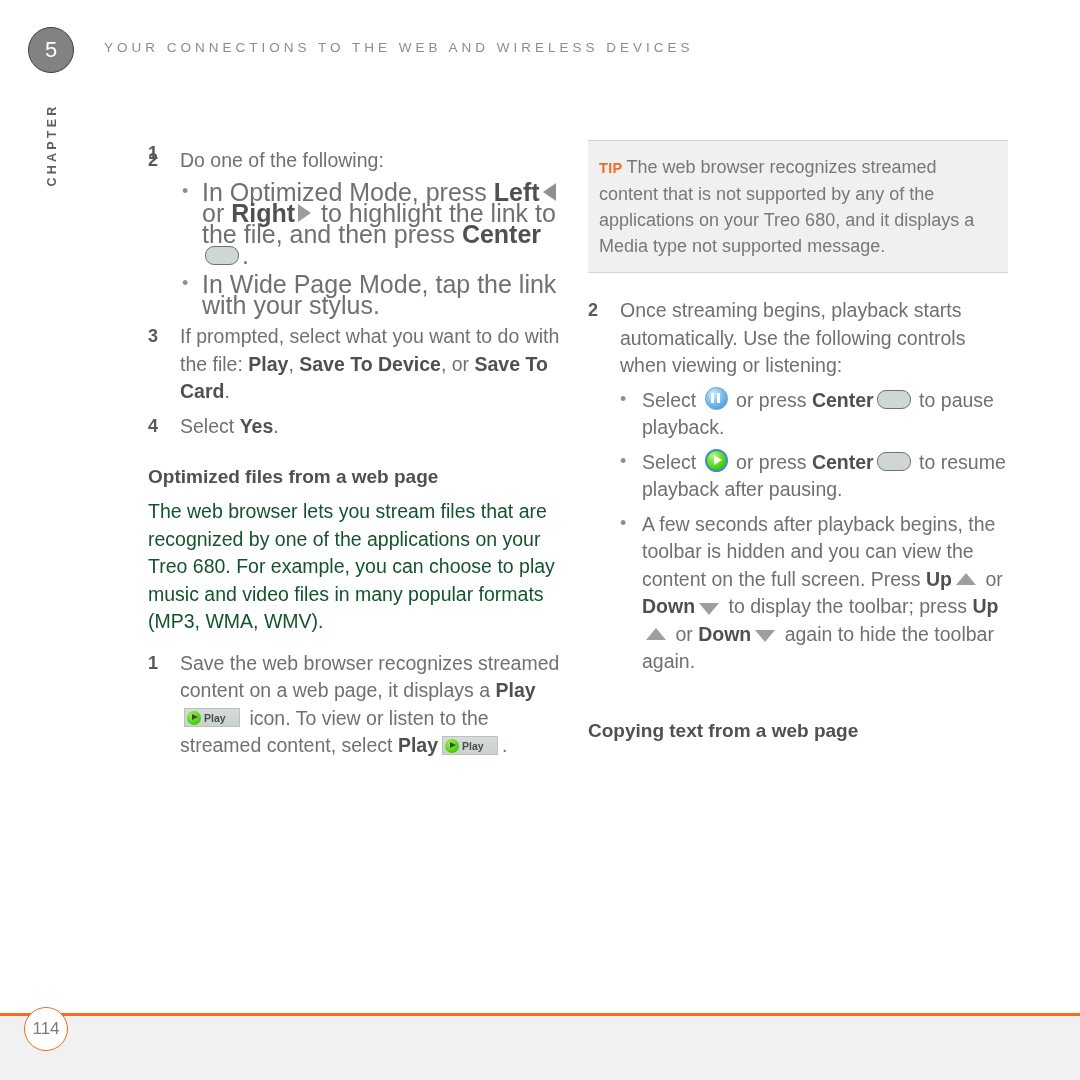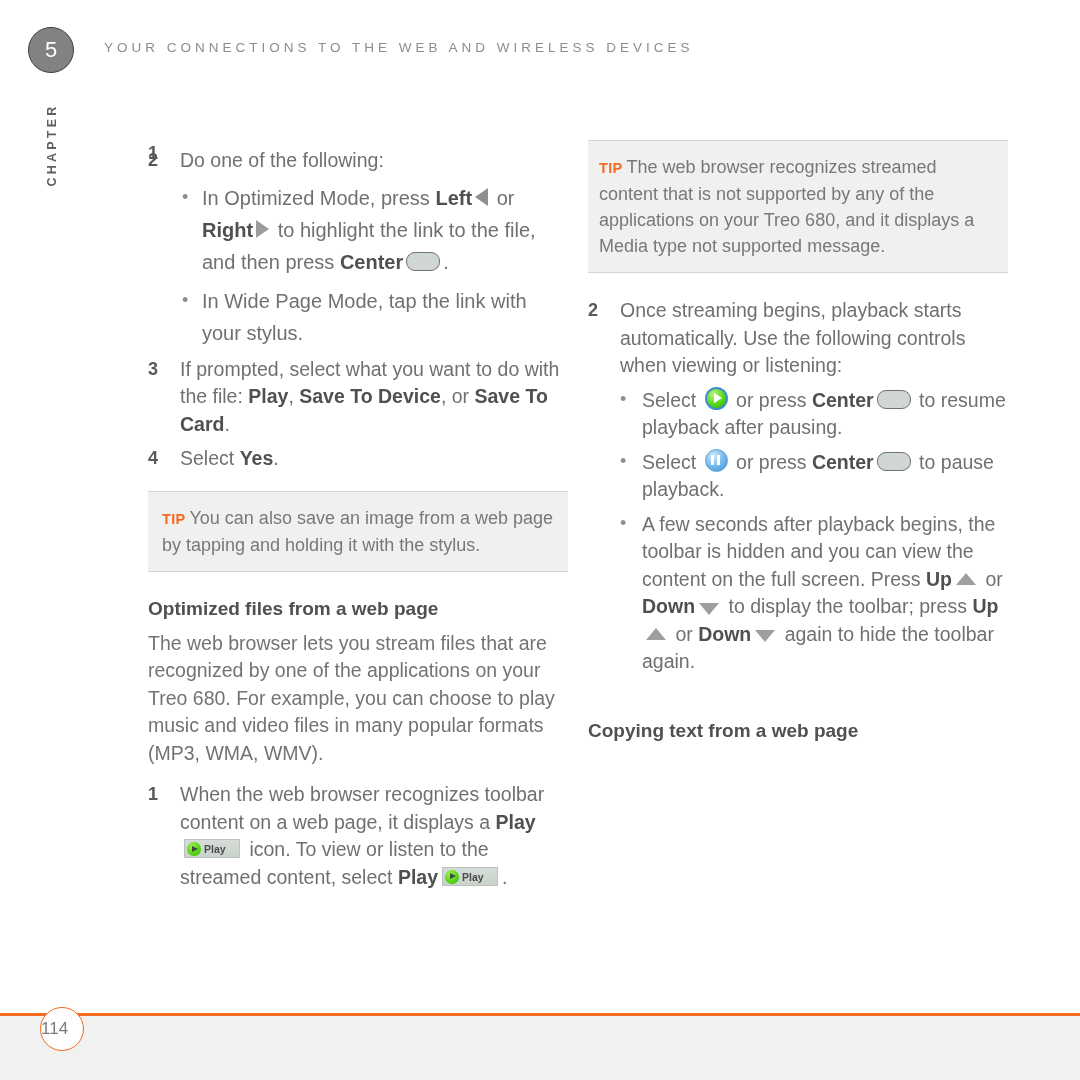--- a/index.html
+++ b/index.html
@@ -88,22 +88,22 @@
     text-align: left;
     font-weight: bold;
     color: #58595b;
     font-size: 18px;
   }
   .bullet {
     position: relative;
     padding-left: 22px;
     margin-left: 32px;
     margin-bottom: 7px;
-    font-size: 20px;
-    line-height: 32px;
+    font-size: 25px;
+    line-height: 21px;
     color: #6e7072;
   }
   .bullet::before {
     content: "\2022";
     position: absolute;
     left: 2px;
     top: -1px;
     color: #8c8e90;
     font-size: 18px;
   }
@@ -120,21 +120,21 @@
     content: "\2022";
     position: absolute;
     left: 2px;
     top: -1px;
     color: #8c8e90;
     font-size: 18px;
   }
   .para {
     font-size: 19.5px;
     line-height: 27.5px;
-    color: #737373;
+    color: #14532d;
     margin: 0 0 8px 0;
   }
   .heading {
     font-size: 19px;
     font-weight: bold;
     color: #4e5052;
     margin: 26px 0 10px 0;
   }
   b, .b {
     color: #4e5052;
@@ -328,31 +328,31 @@
   .footer-band {
     position: absolute;
     left: 0;
     top: 1015.5px;
     width: 1080px;
     height: 64.5px;
     background: #f1f1f1;
   }
   .page-number {
     position: absolute;
-    left: 40px;
+    left: 24px;
     top: 1007px;
     width: 42px;
     height: 42px;
     border-radius: 50%;
     background: #ffffff;
     border: 1.8px solid #f26b21;
     color: #7a7c7e;
     font-size: 17px;
     line-height: 42px;
-    text-align: left;
+    text-align: center;
   }
 </style>
 </head>
 <body>
 
 <div class="chapter-badge">5</div>
 <div class="header-title">YOUR CONNECTIONS TO THE WEB AND WIRELESS DEVICES</div>
 <div class="chapter-vertical">CHAPTER</div>
 
 <div class="page-body">
@@ -379,53 +379,50 @@
     <div class="step">
       <span class="num">3</span>
       <span>If prompted, select what you want to do with the file: </span><b>Play</b><span>, </span><b>Save To Device</b><span>, or </span><b>Save To Card</b><span>.</span>
     </div>
 
     <div class="step">
       <span class="num">4</span>
       <span>Select </span><b>Yes</b><span>.</span>
     </div>
 
-    <div class="tip">
-      <span class="tip-label">TIP</span><span>You can also save an image from a web page by tapping and holding it with the stylus.</span>
-    </div>
 
     <div class="heading">Optimized files from a web page</div>
 
     <p class="para">The web browser lets you stream files that are recognized by one of the applications on your Treo 680. For example, you can choose to play music and video files in many popular formats (MP3, WMA, WMV).</p>
 
     <div class="step" style="margin-top:14px;">
       <span class="num">1</span>
-      <span>When the web browser recognizes toolbar content on a web page, it displays a </span><b>Play</b><span class="play-chip"><span class="dot"></span><span class="lbl">Play</span></span><span> icon. To view or listen to the streamed content, select </span><b>Play</b><span class="play-chip"><span class="dot"></span><span class="lbl">Play</span></span><span>.</span>
+      <span>Save the web browser recognizes streamed content on a web page, it displays a </span><b>Play</b><span class="play-chip"><span class="dot"></span><span class="lbl">Play</span></span><span> icon. To view or listen to the streamed content, select </span><b>Play</b><span class="play-chip"><span class="dot"></span><span class="lbl">Play</span></span><span>.</span>
     </div>
 
   </div>
 
   <div class="col col-right">
 
     <div class="tip" style="margin-top:0;padding-left:11px;">
       <span class="tip-label">TIP</span><span>The web browser recognizes streamed content that is not supported by any of the applications on your Treo 680, and it displays a Media type not supported message.</span>
     </div>
 
     <div class="step" style="margin-top:24px;">
       <span class="num">2</span>
       <span>Once streaming begins, playback starts automatically. Use the following controls when viewing or listening:</span>
     </div>
 
 
     <div class="bullet-right">
+      <span>Select </span><span class="pause-icon"></span><span> or press </span><b>Center</b><span class="center-btn"></span><span> to pause playback.</span>
+    </div>
+
+    <div class="bullet-right">
       <span>Select </span><span class="playc-icon"></span><span> or press </span><b>Center</b><span class="center-btn"></span><span> to resume playback after pausing.</span>
-    </div>
-
-    <div class="bullet-right">
-      <span>Select </span><span class="pause-icon"></span><span> or press </span><b>Center</b><span class="center-btn"></span><span> to pause playback.</span>
     </div>
 
     <div class="bullet-right">
       <span>A few seconds after playback begins, the toolbar is hidden and you can view the content on the full screen. Press </span><b>Up</b><span class="tri-up"></span><span> or </span><b>Down</b><span class="tri-down"></span><span> to display the toolbar; press </span><b>Up</b><span class="tri-up"></span><span> or </span><b>Down</b><span class="tri-down"></span><span> again to hide the toolbar again.</span>
     </div>
 
 
     <div class="heading" style="margin-top:44px;">Copying text from a web page</div>
 
 

